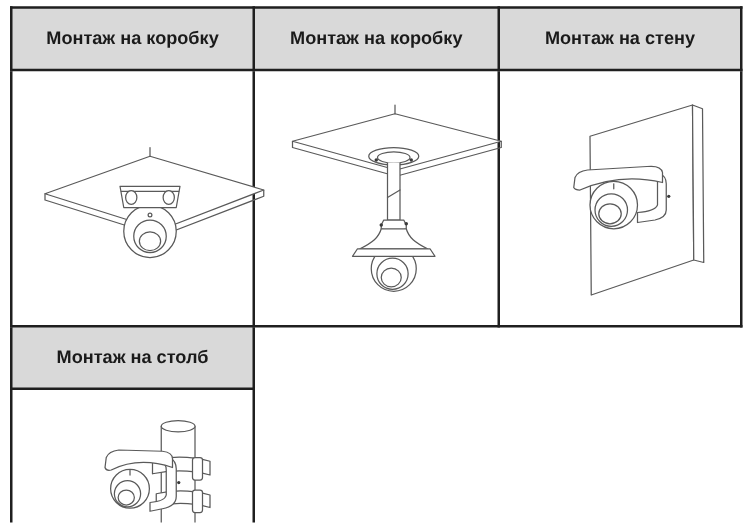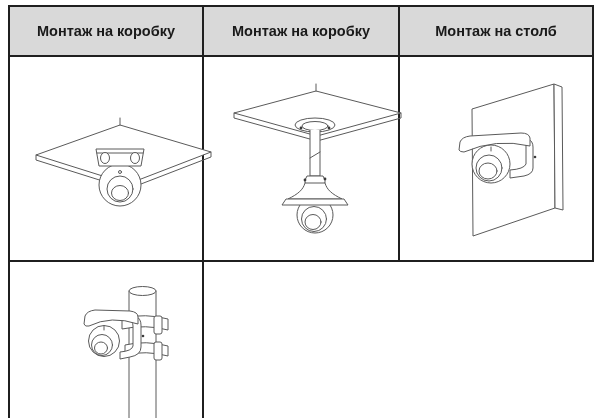--- a/index.html
+++ b/index.html
@@ -24,21 +24,21 @@
   <colgroup>
       <col style="width:194px">
       <col style="width:196px">
       <col style="width:194px">
     </colgroup>
 
   <tbody>
       <tr style="height:28px">
     <th class="hdr">Монтаж на коробку</th>
     <th class="hdr">Монтаж на коробку</th>
-    <th class="hdr">Монтаж на столб</th>
+    <th class="hdr">Монтаж на стену</th>
   </tr>
 
   <tr style="height:175px">
 
     <td class="imgcell">
       <svg width="188" height="171" viewBox="0 0 188 171">
         <polygon class="wf" points="10,82 94,52 185,79 102,111"></polygon>
         <path class="ln" d="M10,82 L10,87 L102,116 L185,84 L185,79 M102,111 L102,116 M94,52 L94,45"></path>
         <circle class="wf" cx="94" cy="112" r="21"></circle>
         <path class="wf" d="M70,76 L118,76 L115,93 L73,93 Z"></path>
@@ -80,20 +80,25 @@
         <circle class="wf" cx="75" cy="91" r="19"></circle>
         <path class="wf" d="M43,77 L44,69 Q46,64 54,63 L105,60 Q113,60 114,65 L114,73 Q80,65 48,79 Q44,79 43,77 Z"></path>
         <path class="ln" d="M75,74 L75,78"></path>
         <circle class="ln" cx="73" cy="95" r="13"></circle>
         <ellipse class="ln" cx="72" cy="98" rx="9" ry="8"></ellipse>
         <circle class="dot" cx="119" cy="84" r="1.3"></circle>
       </svg>
     </td>
   </tr>
 
+  <tr style="height:29px">
+    <th class="hdr">Монтаж на столб</th>
+    <td class="empty"></td>
+    <td class="empty"></td>
+  </tr>
 
   <tr style="height:173px">
 
     <td class="imgcell">
       <svg width="188" height="167" viewBox="0 0 188 167">
         <rect x="103" y="13" width="27" height="150" fill="#ffffff" stroke="none"></rect>
         <path class="ln" d="M103,13 L103,163 M130,13 L130,163"></path>
         <ellipse class="wf" cx="116.5" cy="13" rx="13.5" ry="4.5"></ellipse>
         <ellipse class="wf" cx="116.5" cy="163" rx="13.5" ry="4"></ellipse>
         <path class="wf" d="M96,40 Q120,35 142,41 L142,52 Q120,46 96,51 Z"></path>

